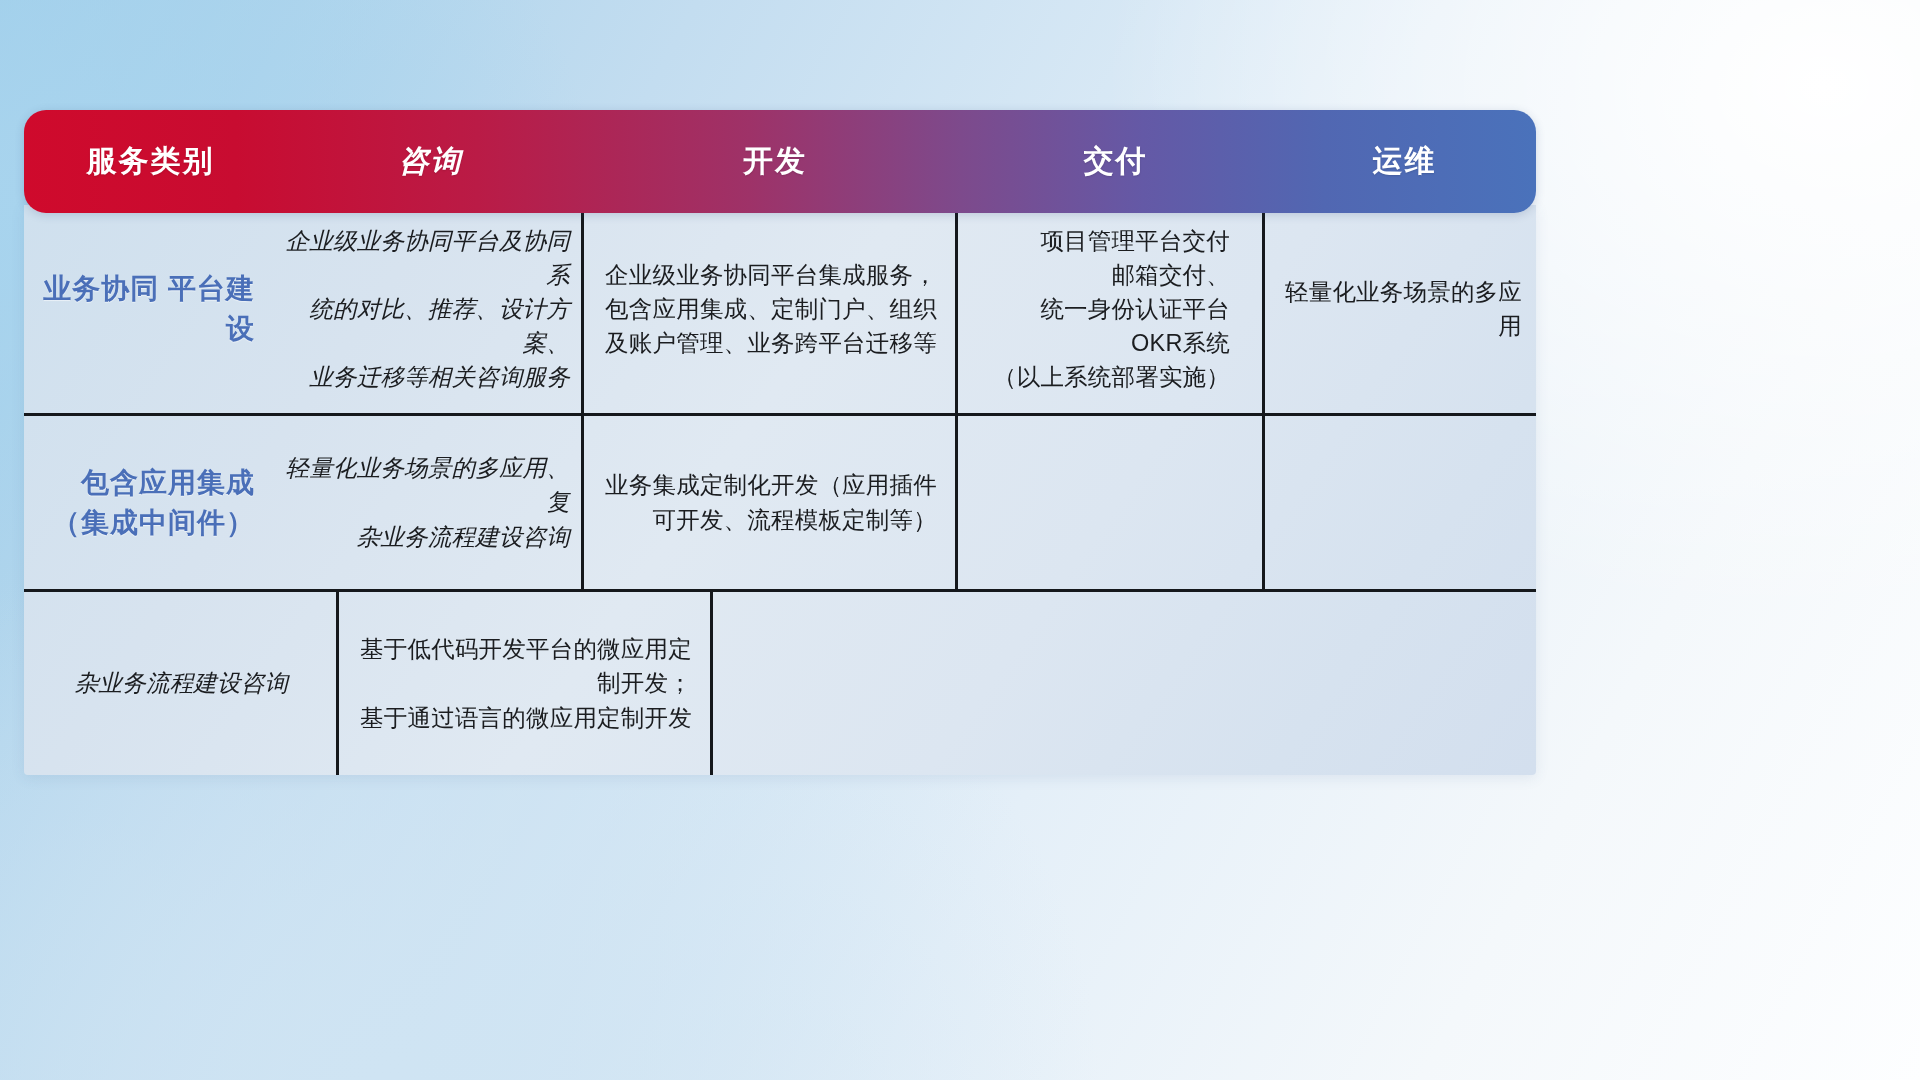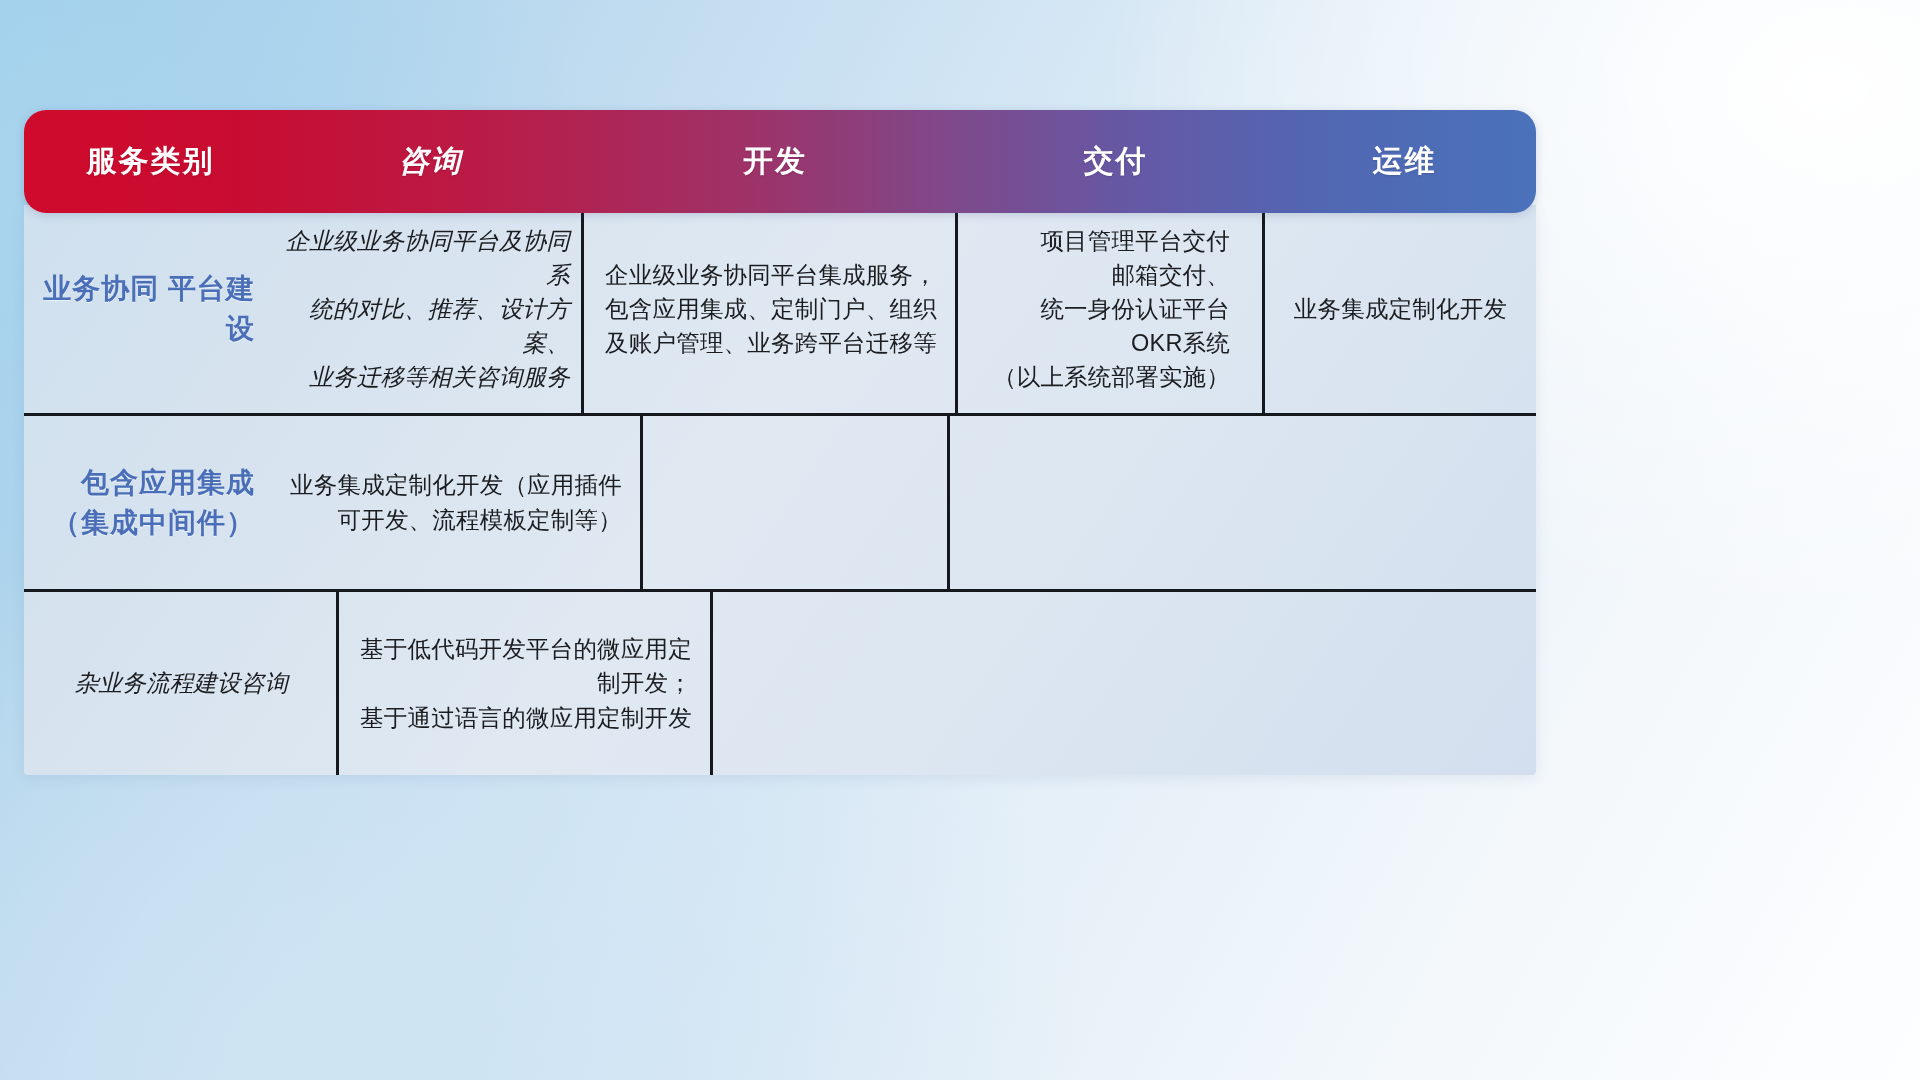--- a/index.html
+++ b/index.html
@@ -155,29 +155,33 @@
 及账户管理、业务跨平台迁移等</span>
         </div>
         <div class="bcell c3 vline">
           <span class="celltext">项目管理平台交付
 邮箱交付、
 统一身份认证平台
 OKR系统
 （以上系统部署实施）</span>
         </div>
         <div class="bcell c4">
-          <span class="celltext">业务集成定制化开发</span>
+          <span class="celltext">轻量化业务场景的多应用</span>
         </div>
       </div>
 
       <div class="brow" id="row-1">
         <div class="bcell c0">
           <span class="rowlabel">包含应用集成
 （集成中间件）</span>
         </div>
+        <div class="bcell c1 vline">
+          <span class="celltext">轻量化业务场景的多应用、复
+杂业务流程建设咨询</span>
+        </div>
         <div class="bcell c2 vline">
           <span class="celltext">业务集成定制化开发（应用插件
 可开发、流程模板定制等）</span>
         </div>
         <div class="bcell c3 vline">
           <span class="celltext"></span>
         </div>
         <div class="bcell c4">
           <span class="celltext"></span>
         </div>

